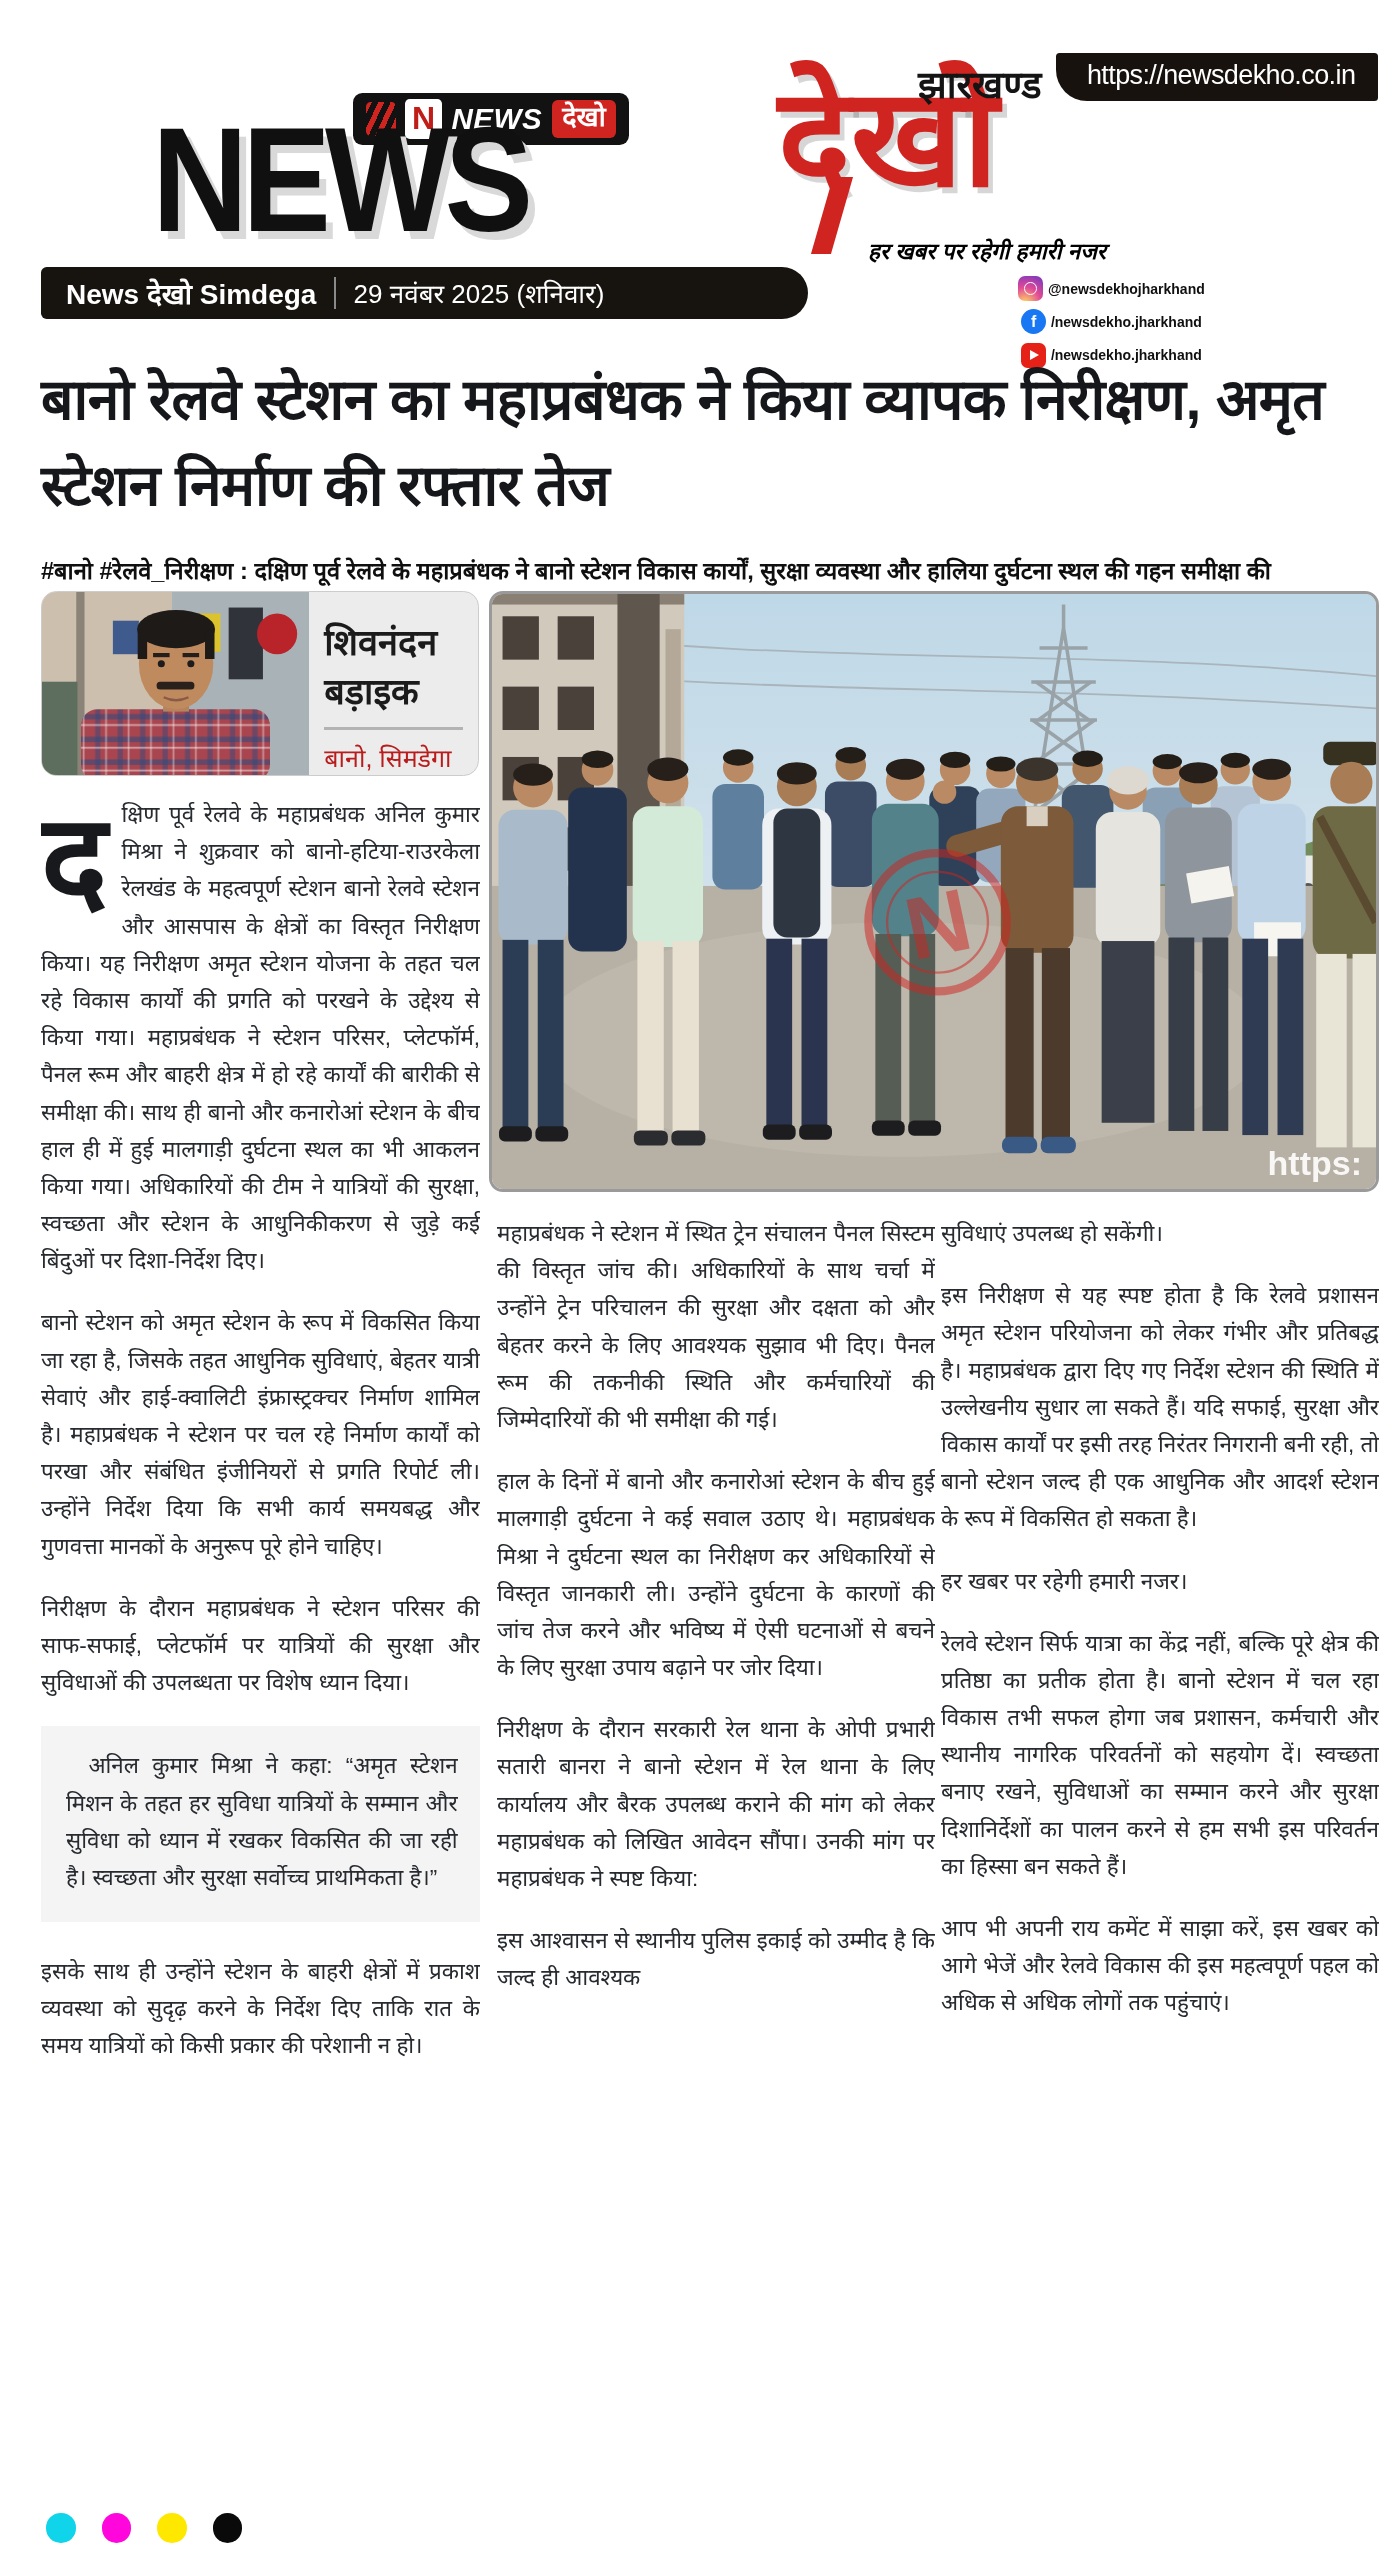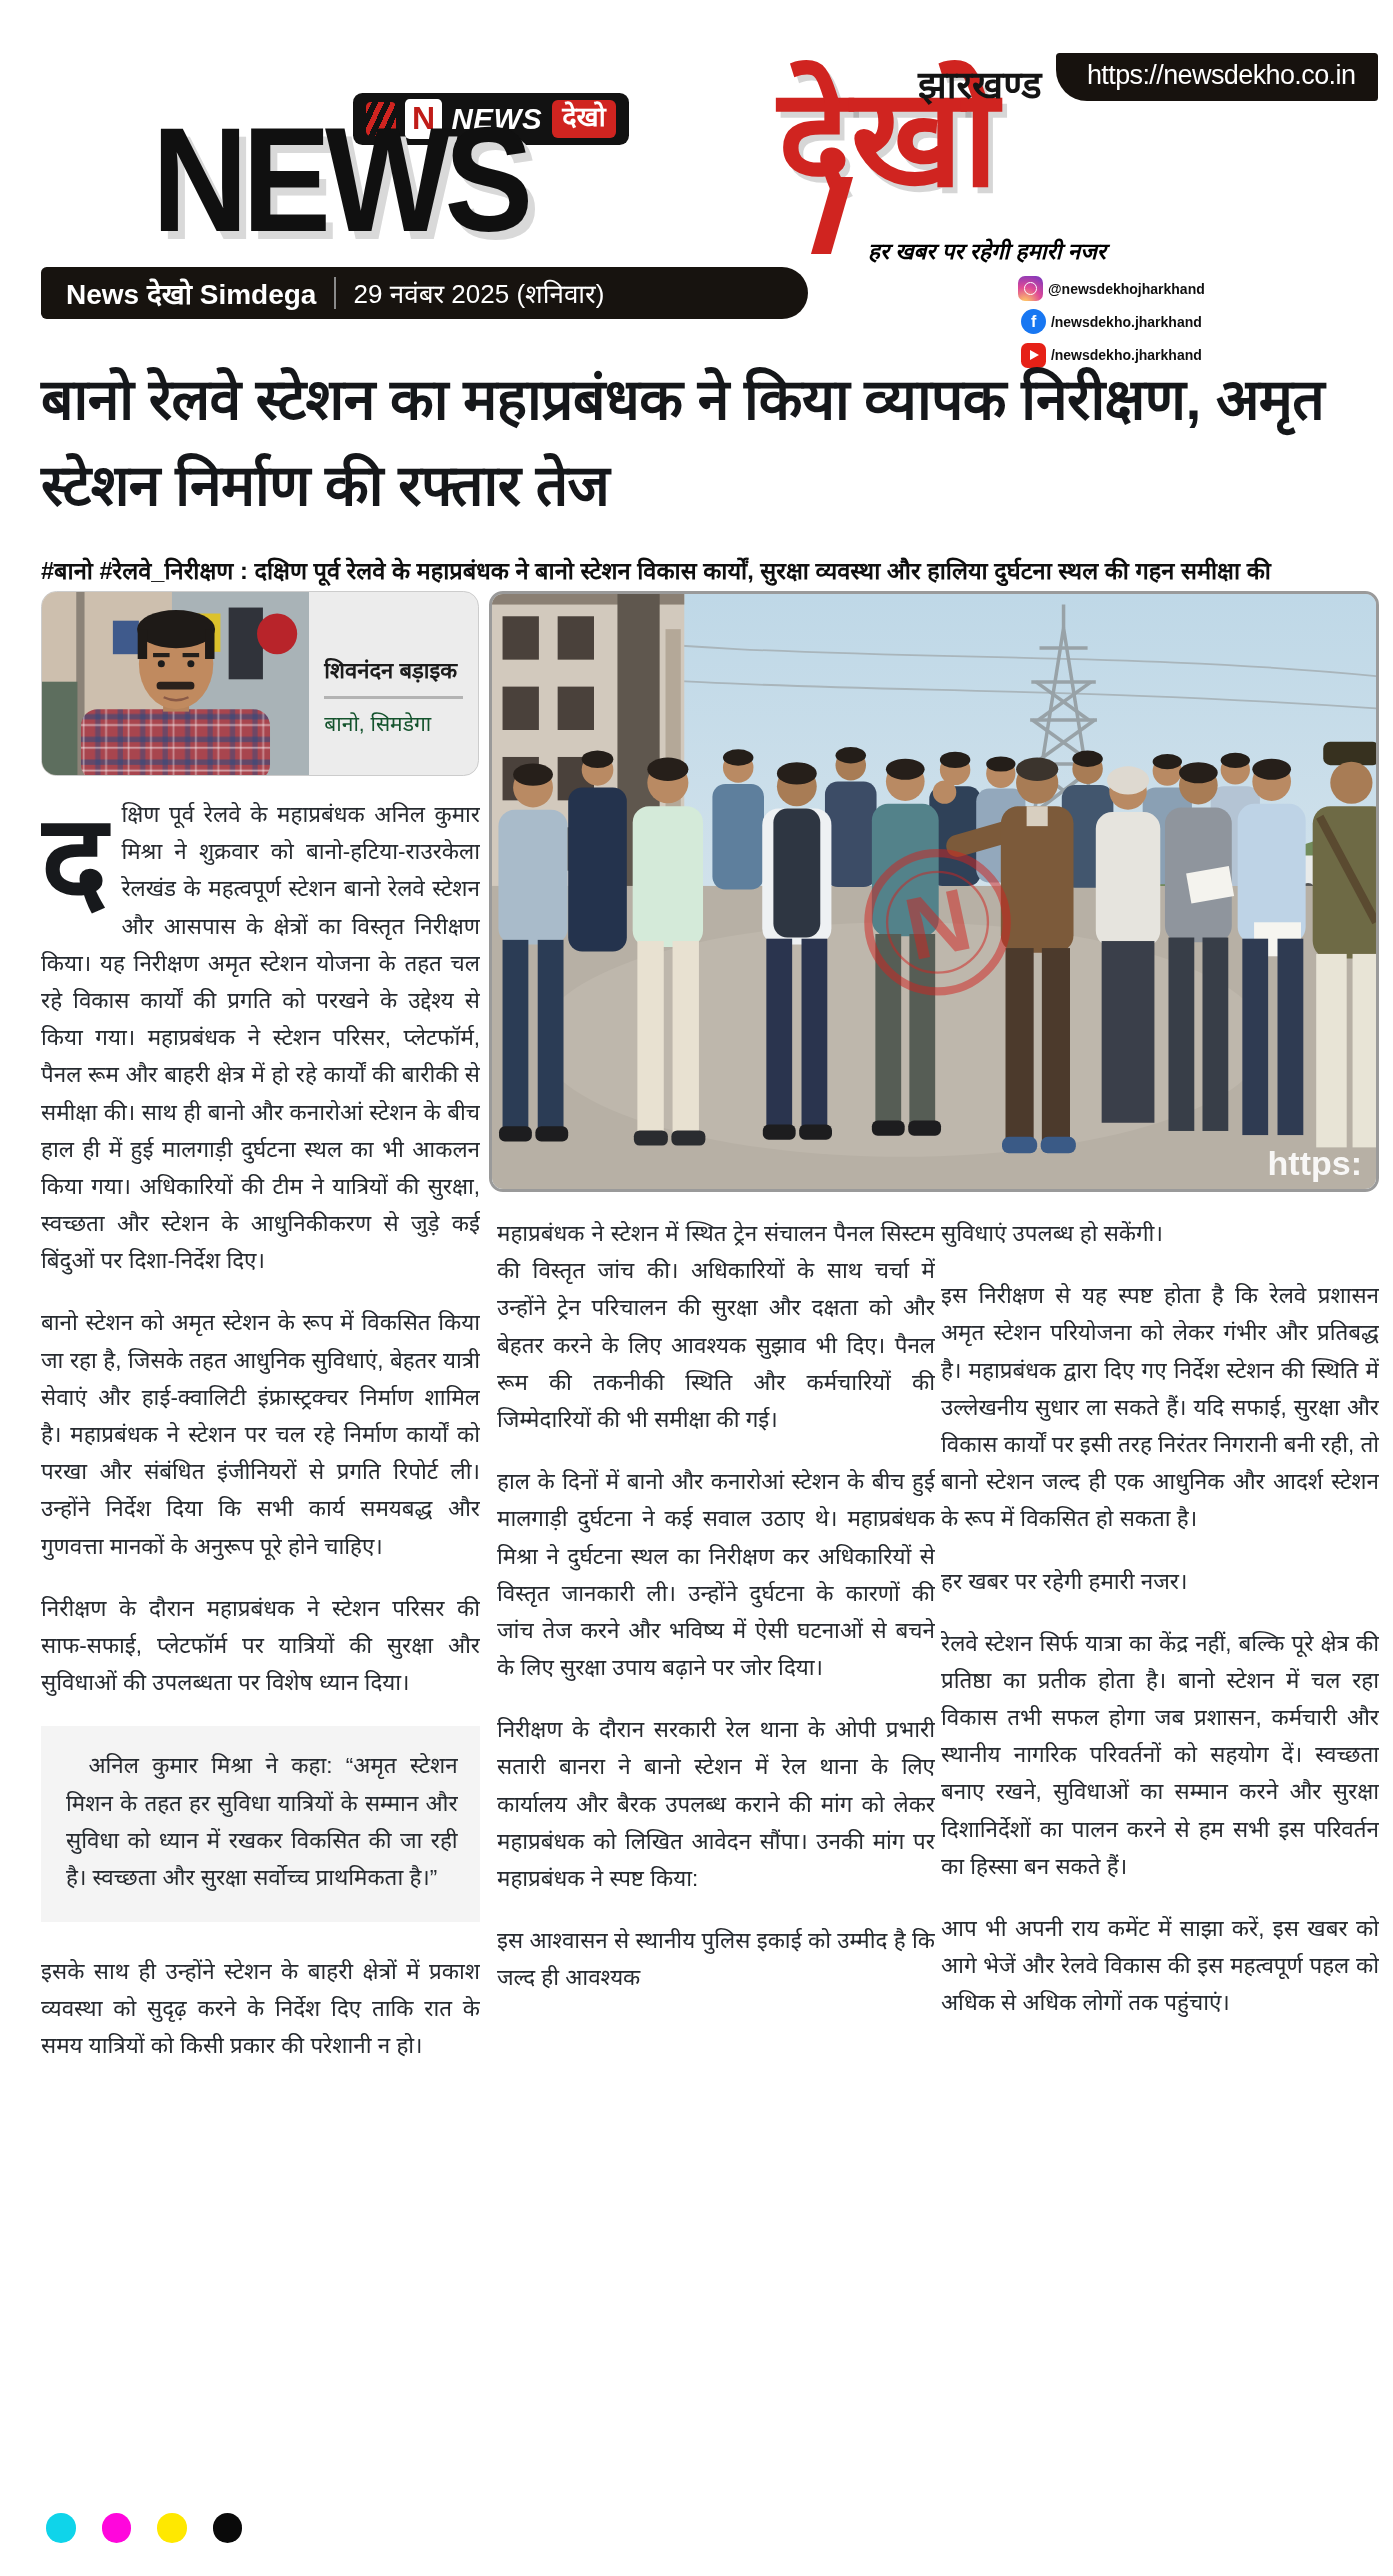--- a/index.html
+++ b/index.html
@@ -58,23 +58,23 @@
     font-weight:700;color:#15171a;letter-spacing:-0.6px;}
   .subhead{position:absolute;left:41px;top:554px;width:1352px;font-size:23.6px;font-weight:700;
     color:#0f0f0f;white-space:nowrap;overflow:hidden;}
 
   
   .author-card{position:absolute;left:41px;top:591px;width:438px;height:185px;background:#ececec;
     border:1.8px solid #cccccc;border-radius:15.3px;overflow:hidden;display:flex;box-sizing:border-box;}
   .author-photo{width:267px;height:100%;flex:0 0 auto;}
   .author-photo svg{width:100%;height:100%;display:block;}
   .author-meta{flex:1;display:flex;flex-direction:column;justify-content:center;padding:0 15.3px;}
-  .author-name{font-size:22px;font-weight:800;color:#1b1b1b;padding-bottom:11.8px;
+  .author-name{font-size:36px;font-weight:800;color:#1b1b1b;padding-bottom:11.8px;
     border-bottom:3px solid #b3b3b3;margin-top:24px;}
-  .author-loc{font-size:21px;color:#14532d;padding-top:10.6px;}
+  .author-loc{font-size:25px;color:#b91c1c;padding-top:10.6px;}
 
   
   .main-photo{position:absolute;left:489px;top:591px;width:890px;height:601px;border-radius:14px;
     overflow:hidden;border:3.5px solid #9a9a9a;box-sizing:border-box;background:#cfd8de;}
   .main-photo svg{width:100%;height:100%;display:block;}
   .photo-watermark{position:absolute;right:14px;bottom:5.9px;font-size:34px;font-weight:600;
     color:rgba(255,255,255,0.9);}
 
   
   .col{position:absolute;font-size:22.4px;line-height:1.66;color:#272b30;text-align:justify;

